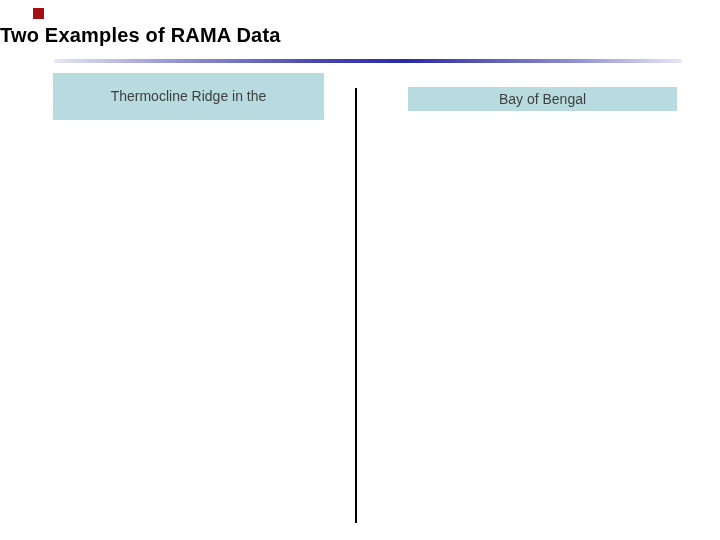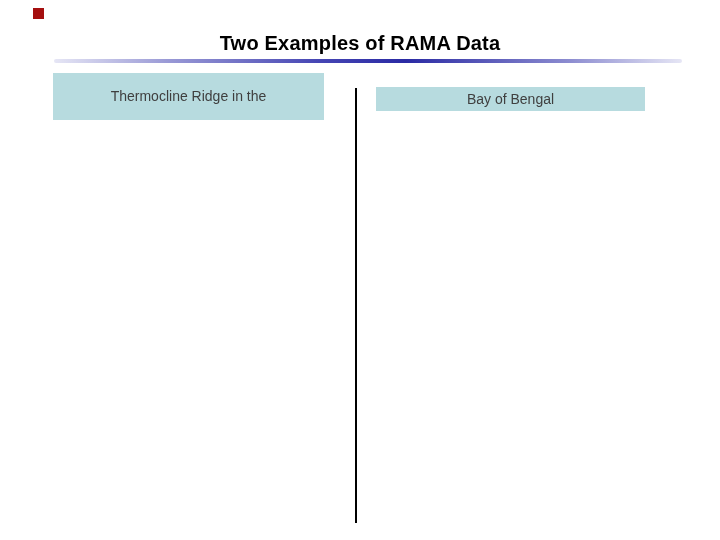--- a/index.html
+++ b/index.html
@@ -14,27 +14,26 @@
   .red-marker {
     position: absolute;
     left: 33px; top: 8px;
     width: 11px; height: 11px;
     background: var(--marker-red, #a50f0f);
   }
   .slide-title {
     position: absolute;
     left: 0; top: 25px;
     width: 100%;
-    text-align: center;
+    text-align: left;
     font-size: 20px;
     font-weight: bold;
     line-height: 20px;
     color: var(--title-text, #000000);
     letter-spacing: 0.2px;
-    margin-top: 8px;
   }
   .title-divider {
     position: absolute;
     left: 54px; top: 59px;
     width: 628px; height: 4px;
     border-radius: 2px;
     background: linear-gradient(to right,
       var(--divider-light, #e6e6f5) 0%,
       #9a9ad6 18%,
       #4646b4 42%,
@@ -54,21 +53,21 @@
     justify-content: center;
     align-items: center;
   }
   .topic-box.left {
     left: 53px; top: 73px;
     width: 271px; height: 47px;
     padding-top: 0;
     box-sizing: border-box;
   }
   .topic-box.right {
-    left: 376px; top: 87px;
+    left: 408px; top: 87px;
     width: 269px; height: 24px;
   }
   .vertical-line {
     position: absolute;
     left: 355px; top: 88px;
     width: 2px; height: 435px;
     background: var(--line, #000000);
   }
 </style>
 </head>

